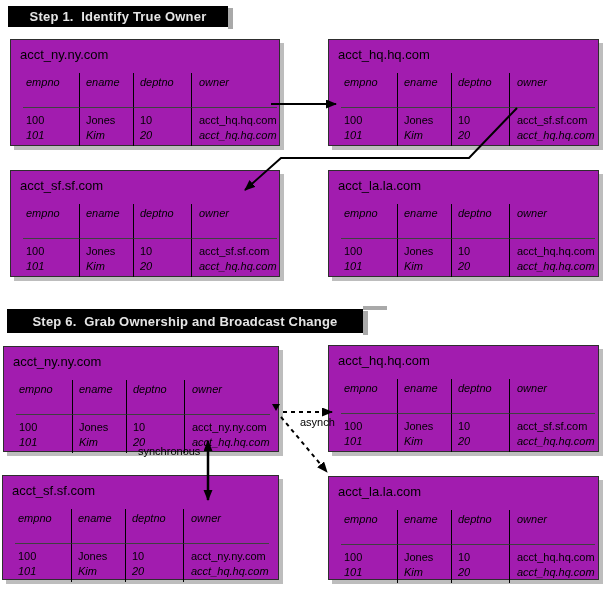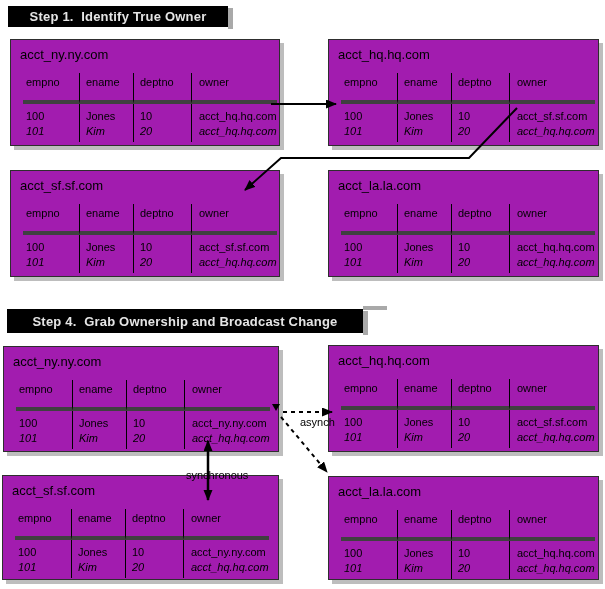--- a/index.html
+++ b/index.html
@@ -26,21 +26,21 @@
     position:absolute; background:#a21caf; border:1px solid #2e2e2e;
     box-shadow:4px 4px 0 #bdbdbd; z-index:1;
   }
   .tname { position:absolute; left:9px; top:7px; font-size:13px; white-space:nowrap; }
   .tgrid {
     position:absolute; left:12px; right:13px; top:33px;
     display:grid; grid-template-columns:56px 54px 58px 1fr;
     font-size:11px; line-height:13px;
   }
   .cell { white-space:nowrap; overflow:visible; }
-  .th { border-bottom:4px solid #404040; padding-top:3px; padding-bottom:11px; height:13px; }
+  .th { border-bottom:1px solid #404040; padding-top:3px; padding-bottom:18px; height:13px;font-style:italic; }
   .td { padding-top:2px; height:13px; }
   .r1 { padding-top:6px; height:13px; }
   .r2 { padding-bottom:4px;font-style:italic; }
   .c1 { padding-left:3px; }
   .c2, .c3 { border-left:1px solid #000; padding-left:6px; }
   .c4 { border-left:1px solid #000; padding-left:7px; }
 
   
   #arrows { position:absolute; left:0; top:0; z-index:5; pointer-events:none; }
   .arrow-label { position:absolute; font-size:11px; z-index:6; white-space:nowrap; }
@@ -120,21 +120,21 @@
       <div class="cell td r1 c3">10</div>
       <div class="cell td r1 c4">acct_hq.hq.com</div>
       <div class="cell td r2 c1">101</div>
       <div class="cell td r2 c2">Kim</div>
       <div class="cell td r2 c3">20</div>
       <div class="cell td r2 c4">acct_hq.hq.com</div>
     </div>
   </div>
 
   <div class="bar" style="left:7px; top:309px; width:356px; height:24px;">
-    <span>Step 4.  Grab Ownership and Broadcast Change</span>
+    <span>Step 6.  Grab Ownership and Broadcast Change</span>
   </div>
   <div class="bar-tail" style="left:363px; top:306px; width:24px; height:4px;"></div>
 
   <div class="tbox" style="left:3px; top:346px; width:274px; height:104px;">
     <div class="tname">acct_ny.ny.com</div>
     <div class="tgrid">
       <div class="cell th c1">empno</div>
       <div class="cell th c2">ename</div>
       <div class="cell th c3">deptno</div>
       <div class="cell th c4">owner</div>
@@ -196,21 +196,21 @@
       <div class="cell td r1 c2">Jones</div>
       <div class="cell td r1 c3">10</div>
       <div class="cell td r1 c4">acct_hq.hq.com</div>
       <div class="cell td r2 c1">101</div>
       <div class="cell td r2 c2">Kim</div>
       <div class="cell td r2 c3">20</div>
       <div class="cell td r2 c4">acct_hq.hq.com</div>
     </div>
   </div>
 
-  <div class="arrow-label" style="left:138px; top:469px;margin-left:48px;">synchronous</div>
+  <div class="arrow-label" style="left:138px; top:445px;">synchronous</div>
   <div class="arrow-label" style="left:300px; top:416px;">asynch</div>
 
   <svg id="arrows" width="605" height="589" viewBox="0 0 605 589">
     <defs>
       <marker id="ah" markerUnits="userSpaceOnUse" markerWidth="13" markerHeight="10" refX="10" refY="4.5" orient="auto">
         <path d="M0,0 L11,4.5 L0,9 z" fill="#000"></path>
       </marker>
     </defs>
 
     <line x1="271" y1="104" x2="336" y2="104" stroke="#000" stroke-width="2" marker-end="url(#ah)"></line>

